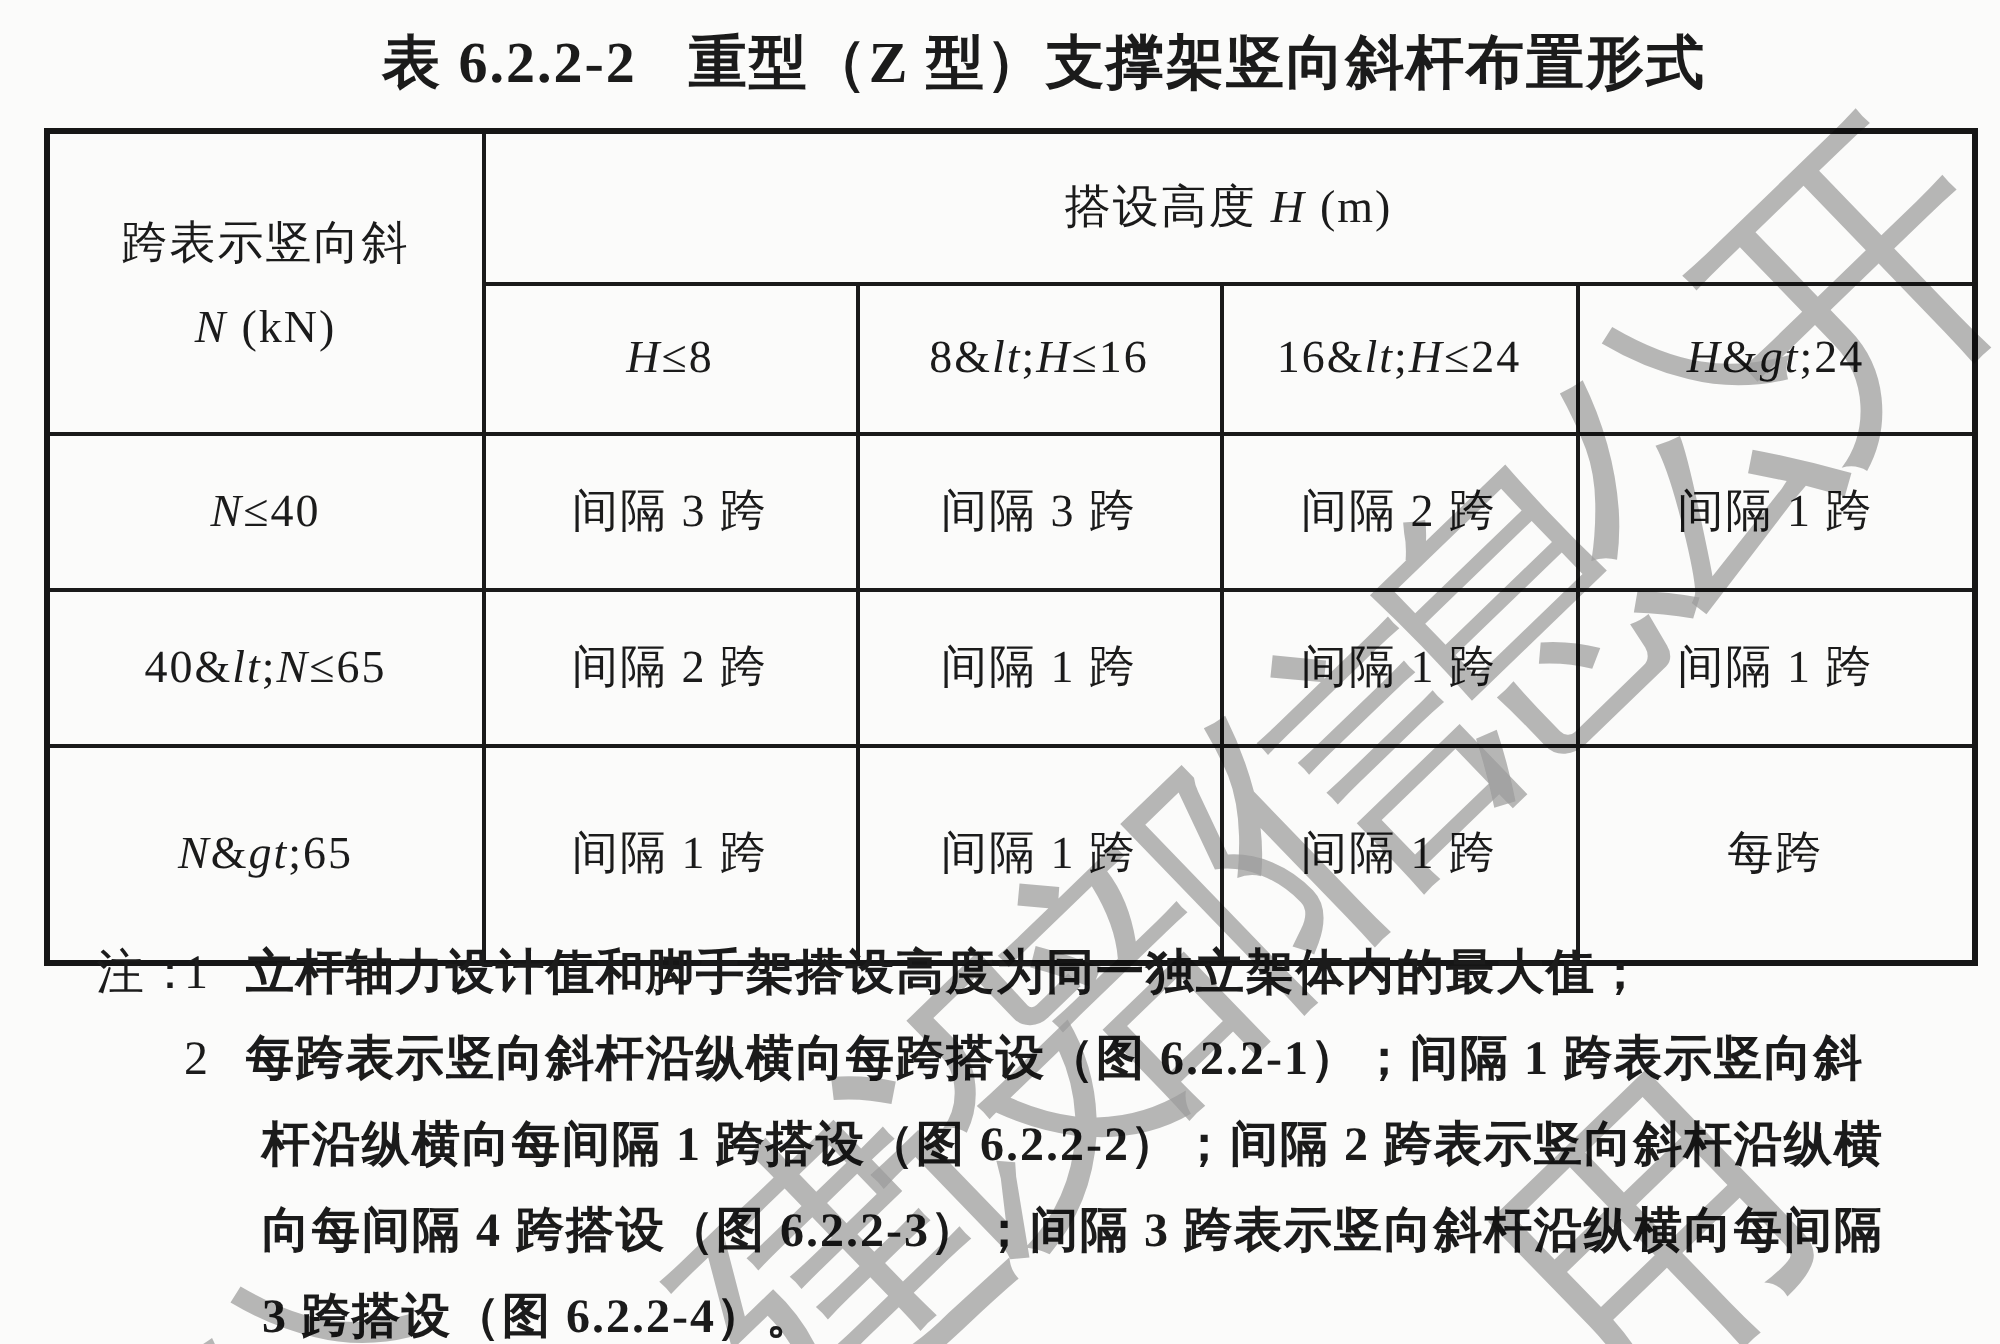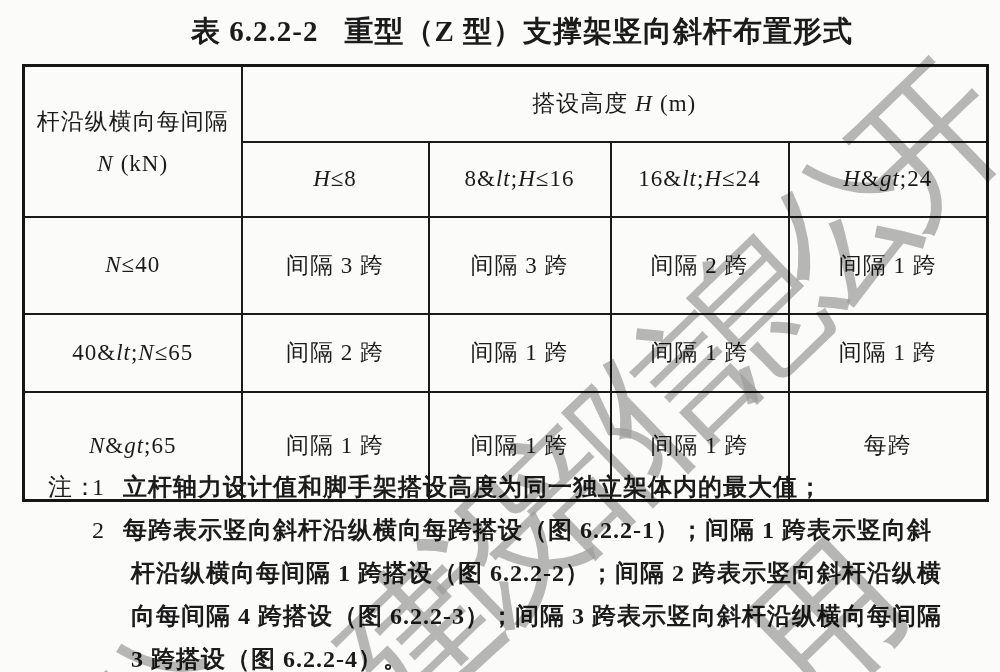--- a/index.html
+++ b/index.html
@@ -26,21 +26,21 @@
     border:3px solid #161616;
   }
   th,td{
     border:2px solid #1a1a1a;
     text-align:center;vertical-align:middle;
     font-weight:normal;font-size:23px;letter-spacing:1px;
     padding:0;overflow:hidden;
   }
   tr.r1{height:76px}
   tr.r2{height:75px}
-  tr.r3{height:97px}
+  tr.r3{height:78px}
   tr.r4{height:78px}
   tr.r5{height:109px}
   .mv{font-style:italic;font-family:"Liberation Serif","DejaVu Serif",serif;}
   .sym-line{margin-top:14px;}
   .unit{margin-left:7px;}
   i.sp{margin-left:7px;}
 
   
   .notes{
     position:absolute;left:48px;top:466px;
@@ -84,21 +84,21 @@
     <colgroup>
       <col style="width:218px">
         <col style="width:187px">
         <col style="width:182px">
         <col style="width:178px">
         <col style="width:199px">
     </colgroup>
     <tbody>
         <tr class="r1">
       <th rowspan="2">
-        <div>杆沿纵横向每间隔</div>
+        <div>跨表示竖向斜</div>
         <div class="sym-line"><i class="mv">N</i><span class="unit">(kN)</span></div>
       </th>
       <th colspan="4">
         <span>搭设高度</span><i class="mv sp">H</i><span class="unit">(m)</span>
       </th>
     </tr>
     <tr class="r2">
       <th><i class="mv">H</i>≤8</th>
       <th>8&amp;<i class="mv">lt</i>;<i class="mv">H</i>≤16</th>
       <th>16&amp;<i class="mv">lt</i>;<i class="mv">H</i>≤24</th>

